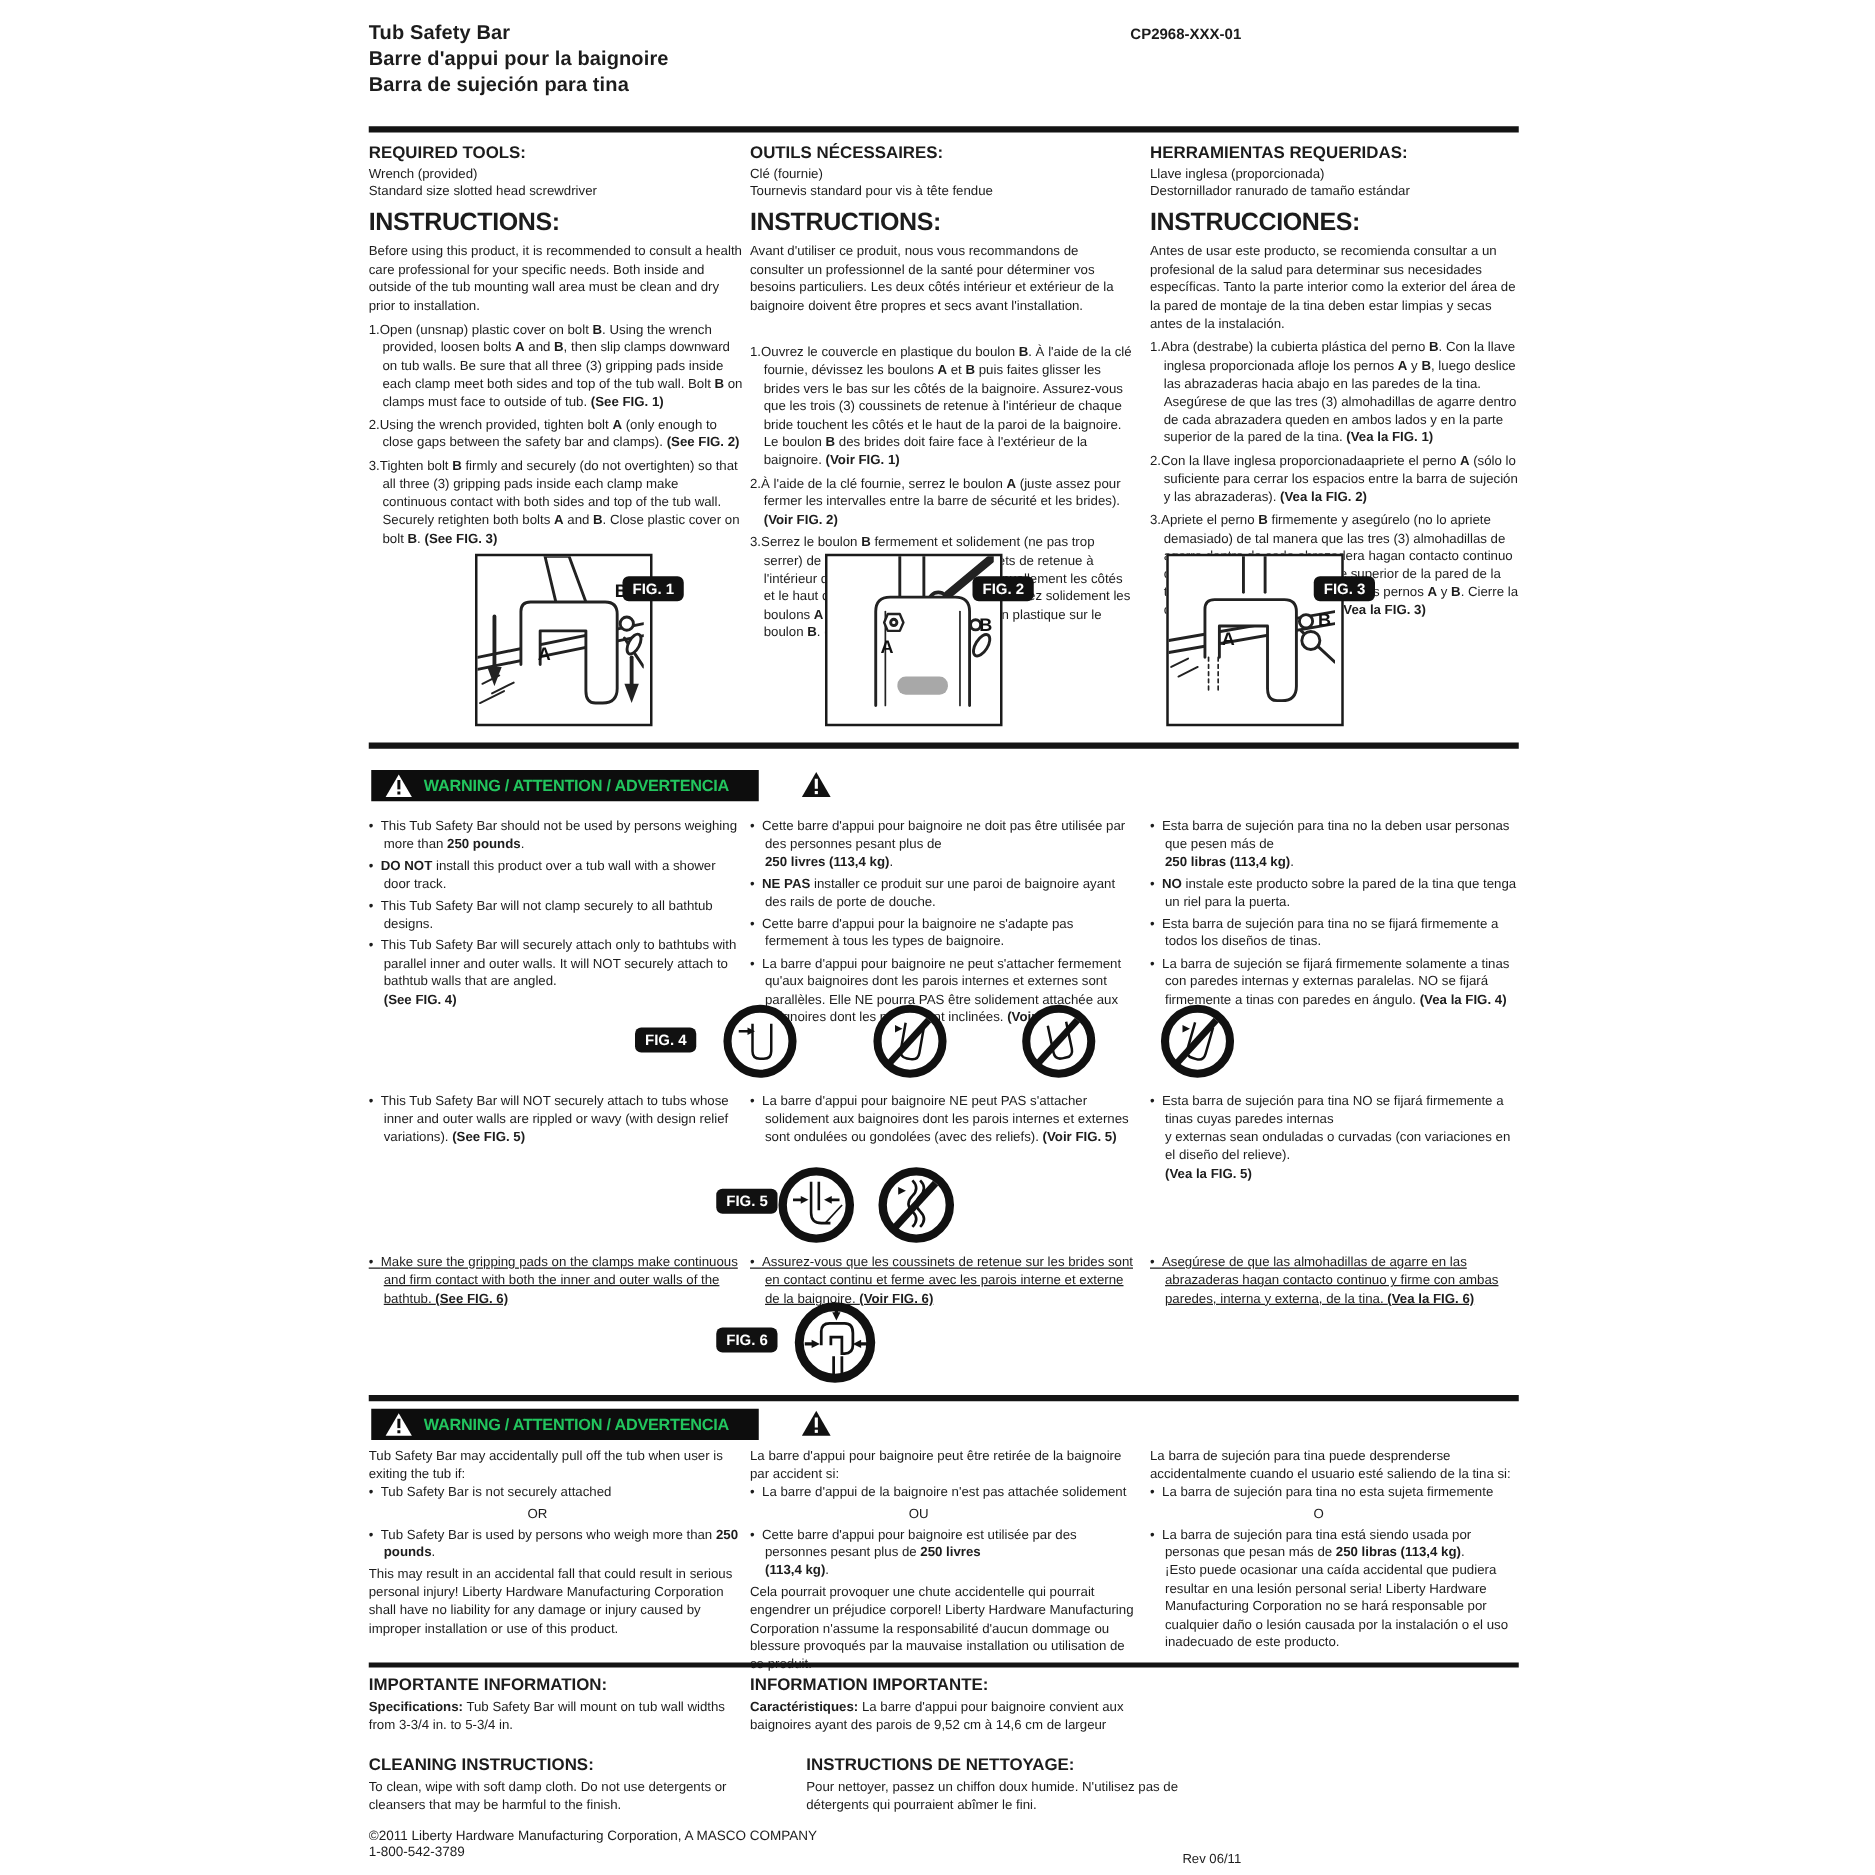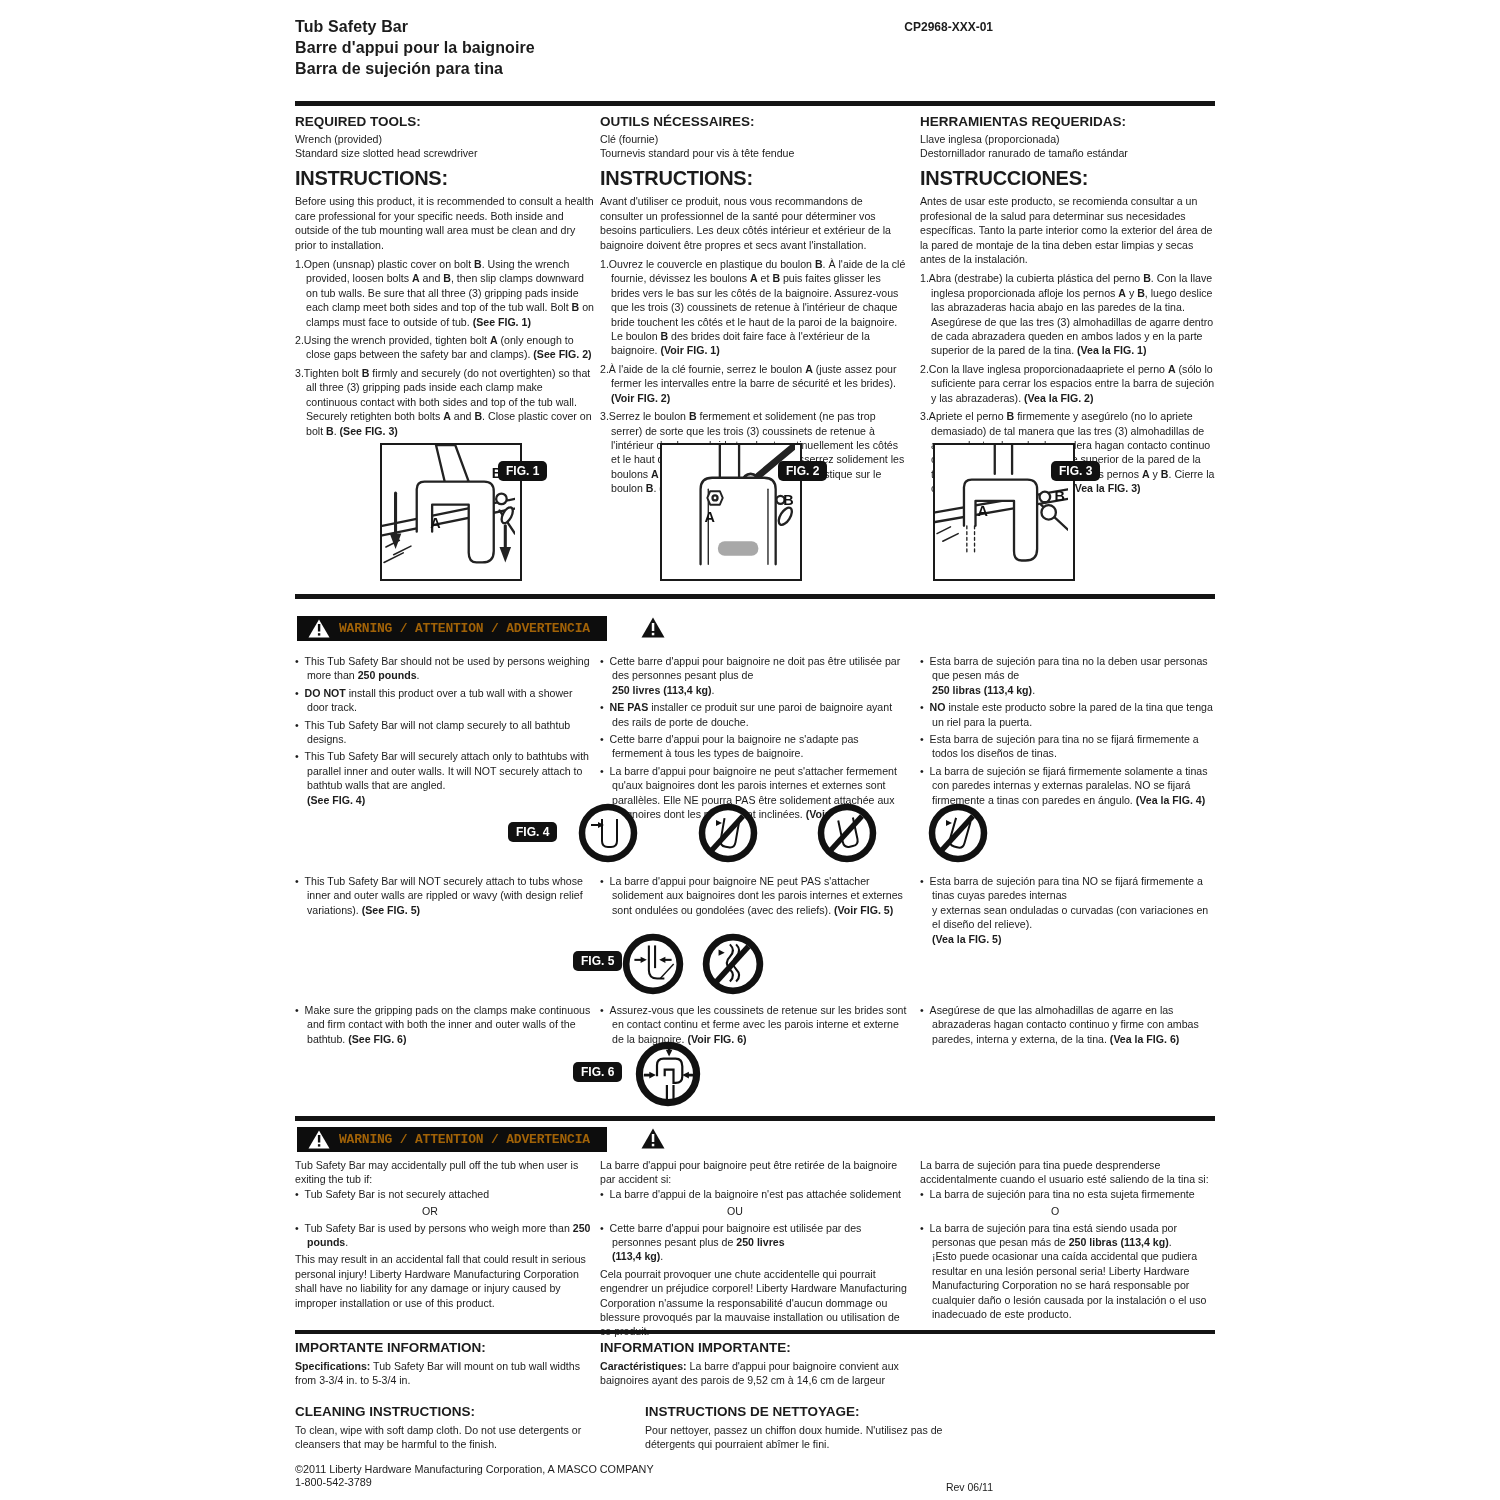--- a/index.html
+++ b/index.html
@@ -18,22 +18,22 @@
   .h-big{font-weight:bold;font-size:20px;line-height:23px;letter-spacing:-.3px;margin:7px 0 4px 0;}
   .h-mid{font-weight:bold;font-size:13.5px;line-height:16px;margin:0 0 3px 0;}
   .para{font-size:10.6px;line-height:14.4px;}
   .tool-line{font-size:10.6px;line-height:14.2px;}
   .step{padding-left:11px;text-indent:-11px;margin-bottom:4px;}
   .bullet{padding-left:12px;text-indent:-12px;margin-bottom:3px;}
   .bullet::before{content:"\2022\00a0\00a0";}
   .or-line{text-align:center;width:270px;margin:1px 0 2px 0;}
   .closing{margin-top:1px;}
   
-  .banner{position:absolute;width:310px;height:25px;background:#0d0d0d;color:#a16207;
-          display:flex;align-items:center;font-family:Liberation Mono, monospace;}
+  .banner{position:absolute;width:310px;height:25px;background:#0d0d0d;color:#22c55e;
+          display:flex;align-items:center;}
   .banner-text{font-weight:bold;font-size:13px;letter-spacing:-.2px;margin-left:9px;white-space:nowrap;}
   .tri{margin-left:11px;flex:0 0 auto;}
   .tri-out{position:absolute;}
   
   .figbox{position:absolute;width:138px;height:134px;border:2.5px solid #1a1a1a;background:#fff;}
   .figbadge{background:#111;color:#fff;font-weight:bold;font-size:12px;line-height:16px;
             padding:2px 8px;border-radius:5px;white-space:nowrap;}
   .badge-on-box{position:absolute;left:116px;top:16px;}
   .badge-abs{position:absolute;}
   .picto{position:absolute;}
@@ -70,21 +70,21 @@
           <div class="para step">3.Tighten bolt <b>B</b> firmly and securely (do not overtighten) so that all three (3) gripping pads inside each clamp make continuous contact with both sides and top of the tub wall. Securely retighten both bolts <b>A</b> and <b>B</b>. Close plastic cover on bolt <b>B</b>. <b>(See FIG. 3)</b></div>
         </div>
     </div>
     <div class="c-fr">
       <div class="h-small">OUTILS NÉCESSAIRES:</div>
       <div class="tool-line">
           <div class="tool-line">Clé (fournie)</div>
           <div class="tool-line">Tournevis standard pour vis à tête fendue</div>
         </div>
       <div class="h-big">INSTRUCTIONS:</div>
-      <div class="para" style="margin-bottom:5px;">Avant d'utiliser ce produit, nous vous recommandons de consulter un professionnel de la santé pour déterminer vos besoins particuliers. Les deux côtés intérieur et extérieur de la baignoire doivent être propres et secs avant l'installation.</div>
+      <div class="para" style="margin-bottom:23px;">Avant d'utiliser ce produit, nous vous recommandons de consulter un professionnel de la santé pour déterminer vos besoins particuliers. Les deux côtés intérieur et extérieur de la baignoire doivent être propres et secs avant l'installation.</div>
       <div>
           <div class="para step">1.Ouvrez le couvercle en plastique du boulon <b>B</b>. À l'aide de la clé fournie, dévissez les boulons <b>A</b> et <b>B</b> puis faites glisser les brides vers le bas sur les côtés de la baignoire. Assurez-vous que les trois (3) coussinets de retenue à l'intérieur de chaque bride touchent les côtés et le haut de la paroi de la baignoire. Le boulon <b>B</b> des brides doit faire face à l'extérieur de la baignoire. <b>(Voir FIG. 1)</b></div>
           <div class="para step">2.À l'aide de la clé fournie, serrez le boulon <b>A</b> (juste assez pour fermer les intervalles entre la barre de sécurité et les brides). <b>(Voir FIG. 2)</b></div>
           <div class="para step">3.Serrez le boulon <b>B</b> fermement et solidement (ne pas trop serrer) de sorte que les trois (3) coussinets de retenue à l'intérieur de chaque bride touchent continuellement les côtés et le haut de la paroi de la baignoire. Resserrez solidement les boulons <b>A</b> et <b>B</b>. Refermez le couvercle en plastique sur le boulon <b>B</b>. <b>(Voir FIG. 3)</b></div>
         </div>
     </div>
     <div class="c-es">
       <div class="h-small">HERRAMIENTAS REQUERIDAS:</div>
       <div class="tool-line">
           <div class="tool-line">Llave inglesa (proporcionada)</div>
@@ -274,21 +274,21 @@
   <svg class="picto" style="left:702px;top:933px;" width="62" height="62" viewBox="0 0 60 60">
     <circle cx="30" cy="30" r="26" fill="#fff" stroke="#111" stroke-width="6.5"></circle>
     <g stroke="#111" stroke-width="2" fill="none">
       <path d="M27,11 q6,6 0,12 q-6,6 0,12 q6,6 0,12"></path>
       <path d="M33,11 q6,6 0,12 q-6,6 0,12 q6,6 0,12"></path>
     </g>
     <polygon points="16,16 16,22 22,19" fill="#111"></polygon>
     <line x1="45" y1="13" x2="14" y2="47" stroke="#111" stroke-width="5.5"></line>
   </svg>
 
-  <div class="cols" style="top:1003px;">
+  <div class="cols" style="top:1003px;text-decoration:underline;">
     <div class="c-en">
         <div class="para bullet">Make sure the gripping pads on the clamps make continuous and firm contact with both the inner and outer walls of the bathtub. <b>(See FIG. 6)</b></div>
       </div>
     <div class="c-fr">
         <div class="para bullet">Assurez-vous que les coussinets de retenue sur les brides sont en contact continu et ferme avec les parois interne et externe de la baignoire. <b>(Voir FIG. 6)</b></div>
       </div>
     <div class="c-es">
         <div class="para bullet">Asegúrese de que las almohadillas de agarre en las abrazaderas hagan contacto continuo y firme con ambas paredes, interna y externa, de la tina. <b>(Vea la FIG. 6)</b></div>
       </div>
   </div>

